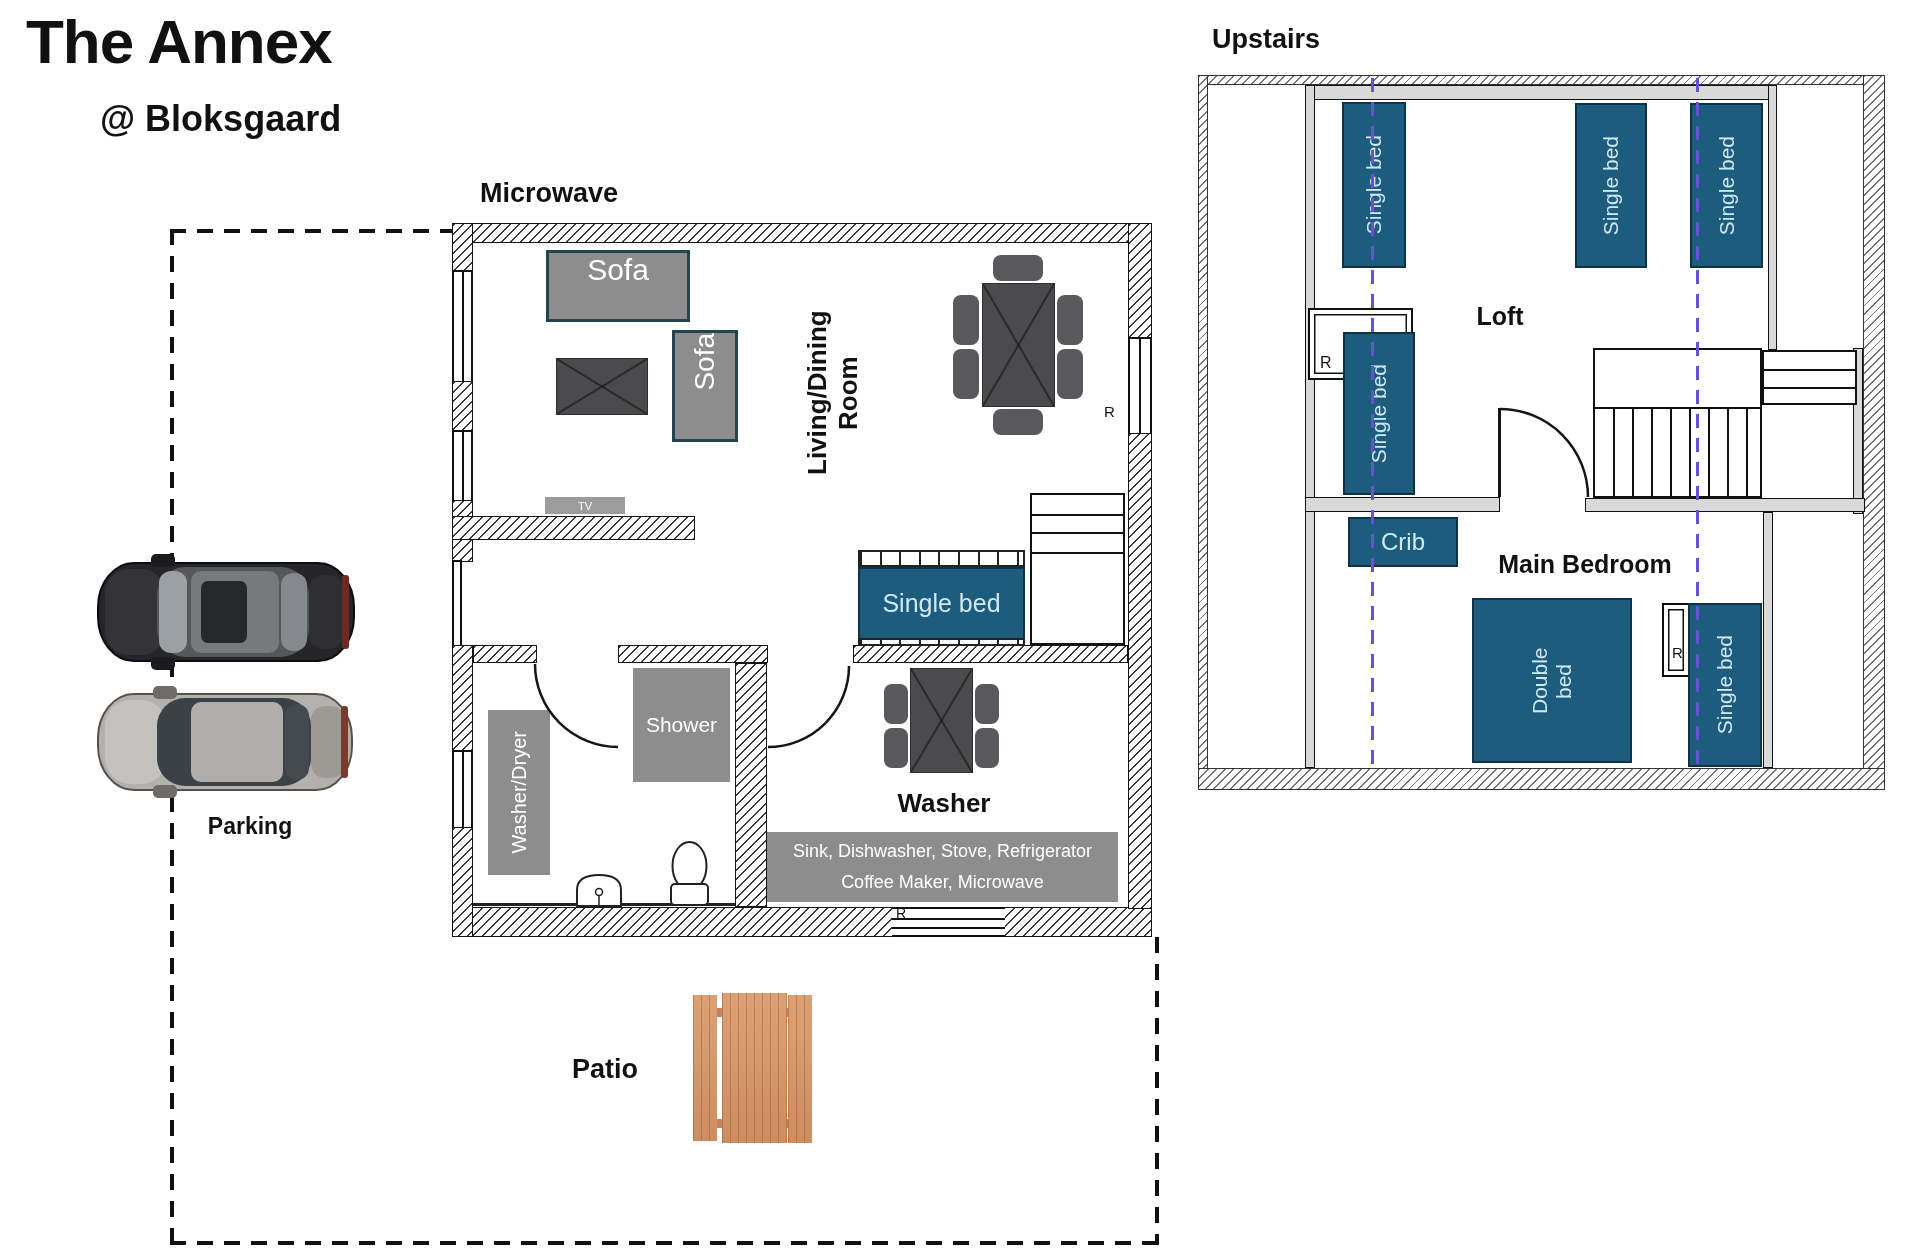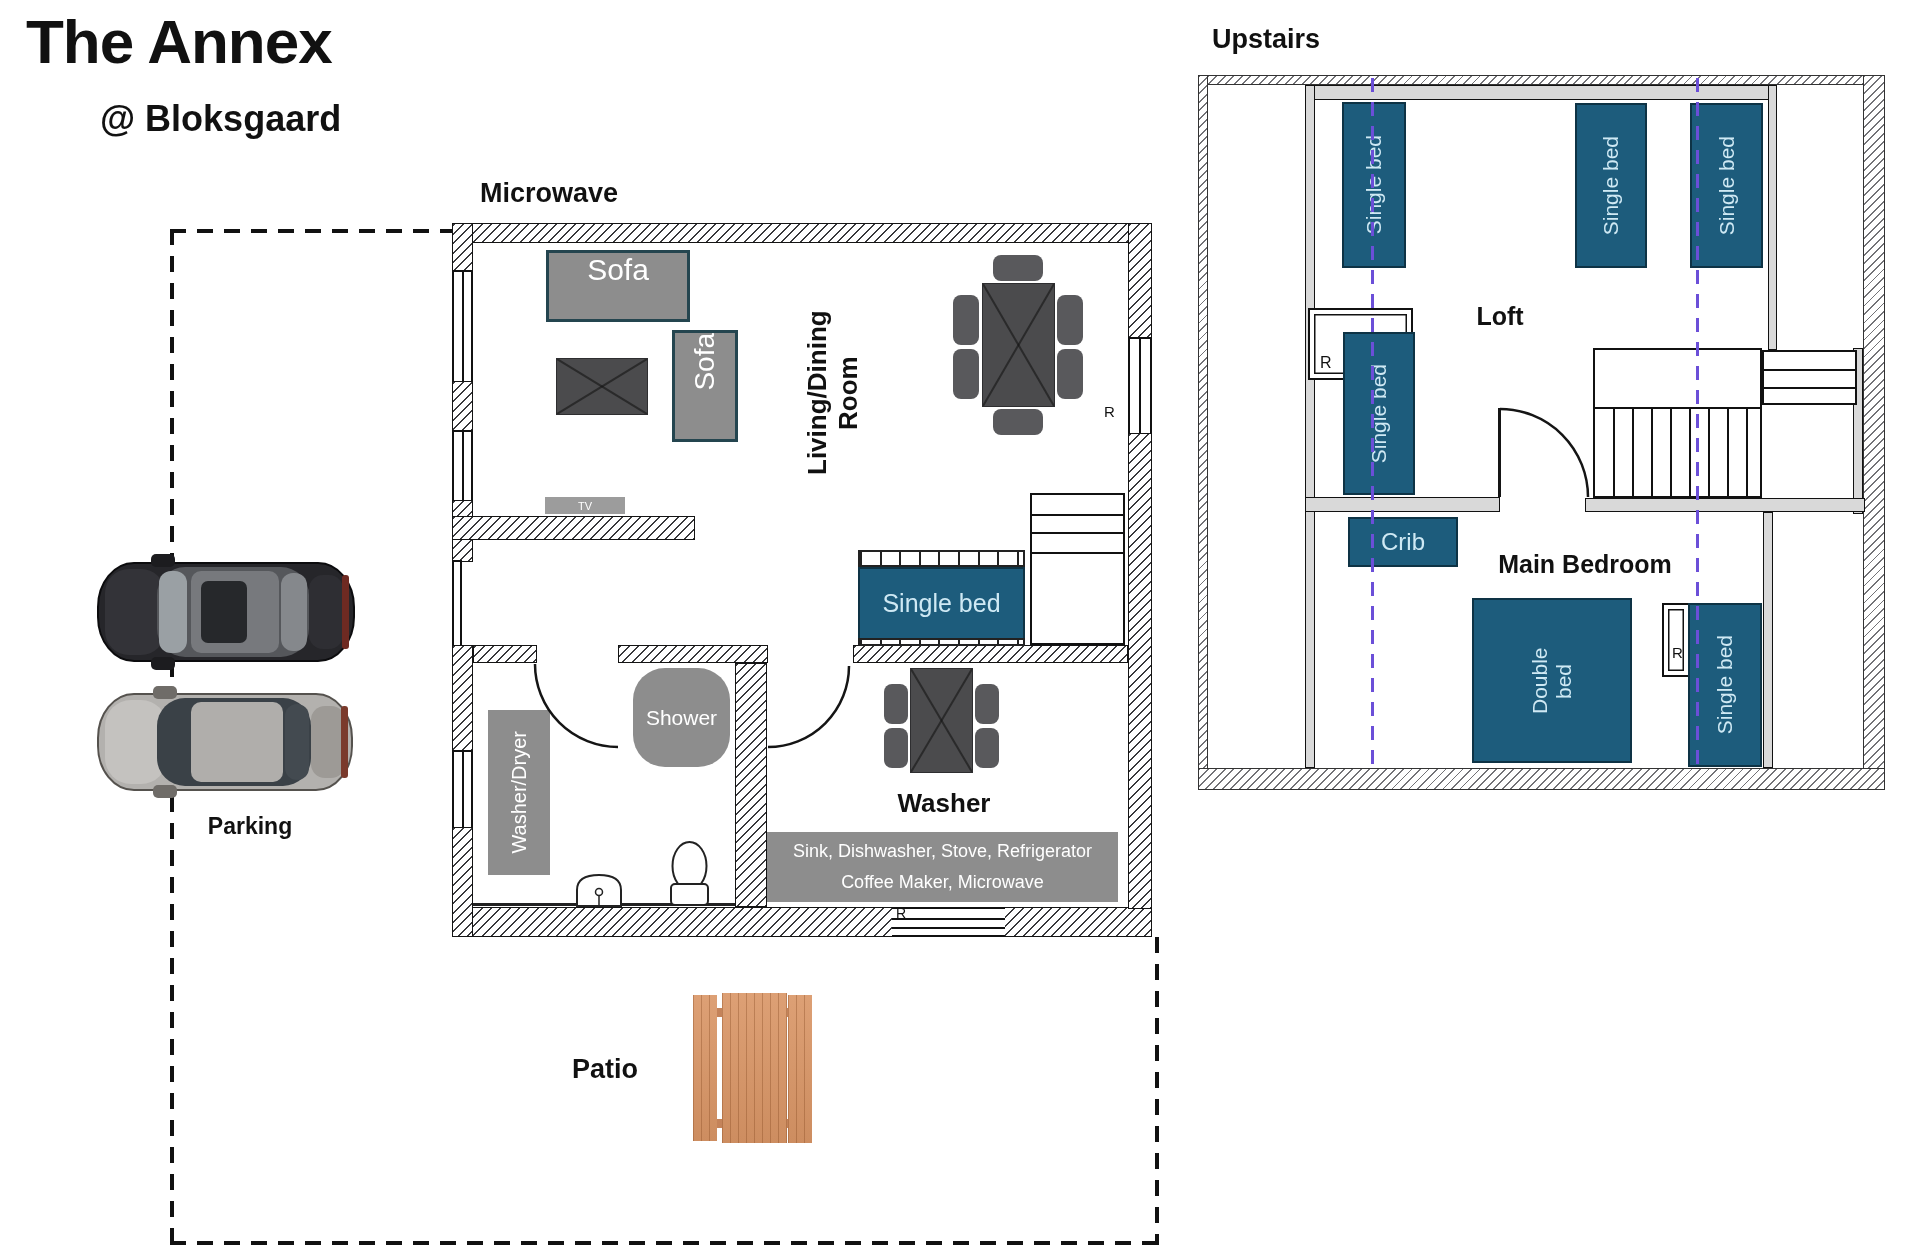--- a/index.html
+++ b/index.html
@@ -164,21 +164,21 @@
       <div class="tread" style="left:0;top:37px;width:100%;height:2px;"></div>
       <div class="tread" style="left:0;top:57px;width:100%;height:2px;"></div>
     </div>
 
     <div class="abs rail" style="left:406px;top:327px;width:167px;height:17px;"></div>
     <div class="abs bed" style="left:406px;top:344px;width:167px;height:73px;font-size:25px;">
       <span>Single bed</span>
     </div>
     <div class="abs rail" style="left:406px;top:415px;width:167px;height:8px;"></div>
 
-    <div class="abs grayBox" style="left:181px;top:445px;width:97px;height:99px;font-size:21px;border-radius:32px;">
+    <div class="abs grayBox" style="left:181px;top:445px;width:97px;height:114px;font-size:21px;">
       <span>Shower</span>
     </div>
     <div class="abs grayBox" style="left:36px;top:487px;width:62px;height:165px;font-size:20px;">
       <span class="vtext">Washer/Dryer</span>
     </div>
     <div class="abs" style="left:121px;top:649px;width:52px;height:36px;">
       <svg width="52" height="36" viewBox="0 0 52 36">
         <path d="M4,34 L4,18 Q4,3 26,3 Q48,3 48,18 L48,34 Z" fill="#fff" stroke="#222" stroke-width="2"></path>
         <circle cx="26" cy="20" r="3.5" fill="none" stroke="#222" stroke-width="1.5"></circle>
         <line x1="26" y1="24" x2="26" y2="34" stroke="#222" stroke-width="1.5"></line>

